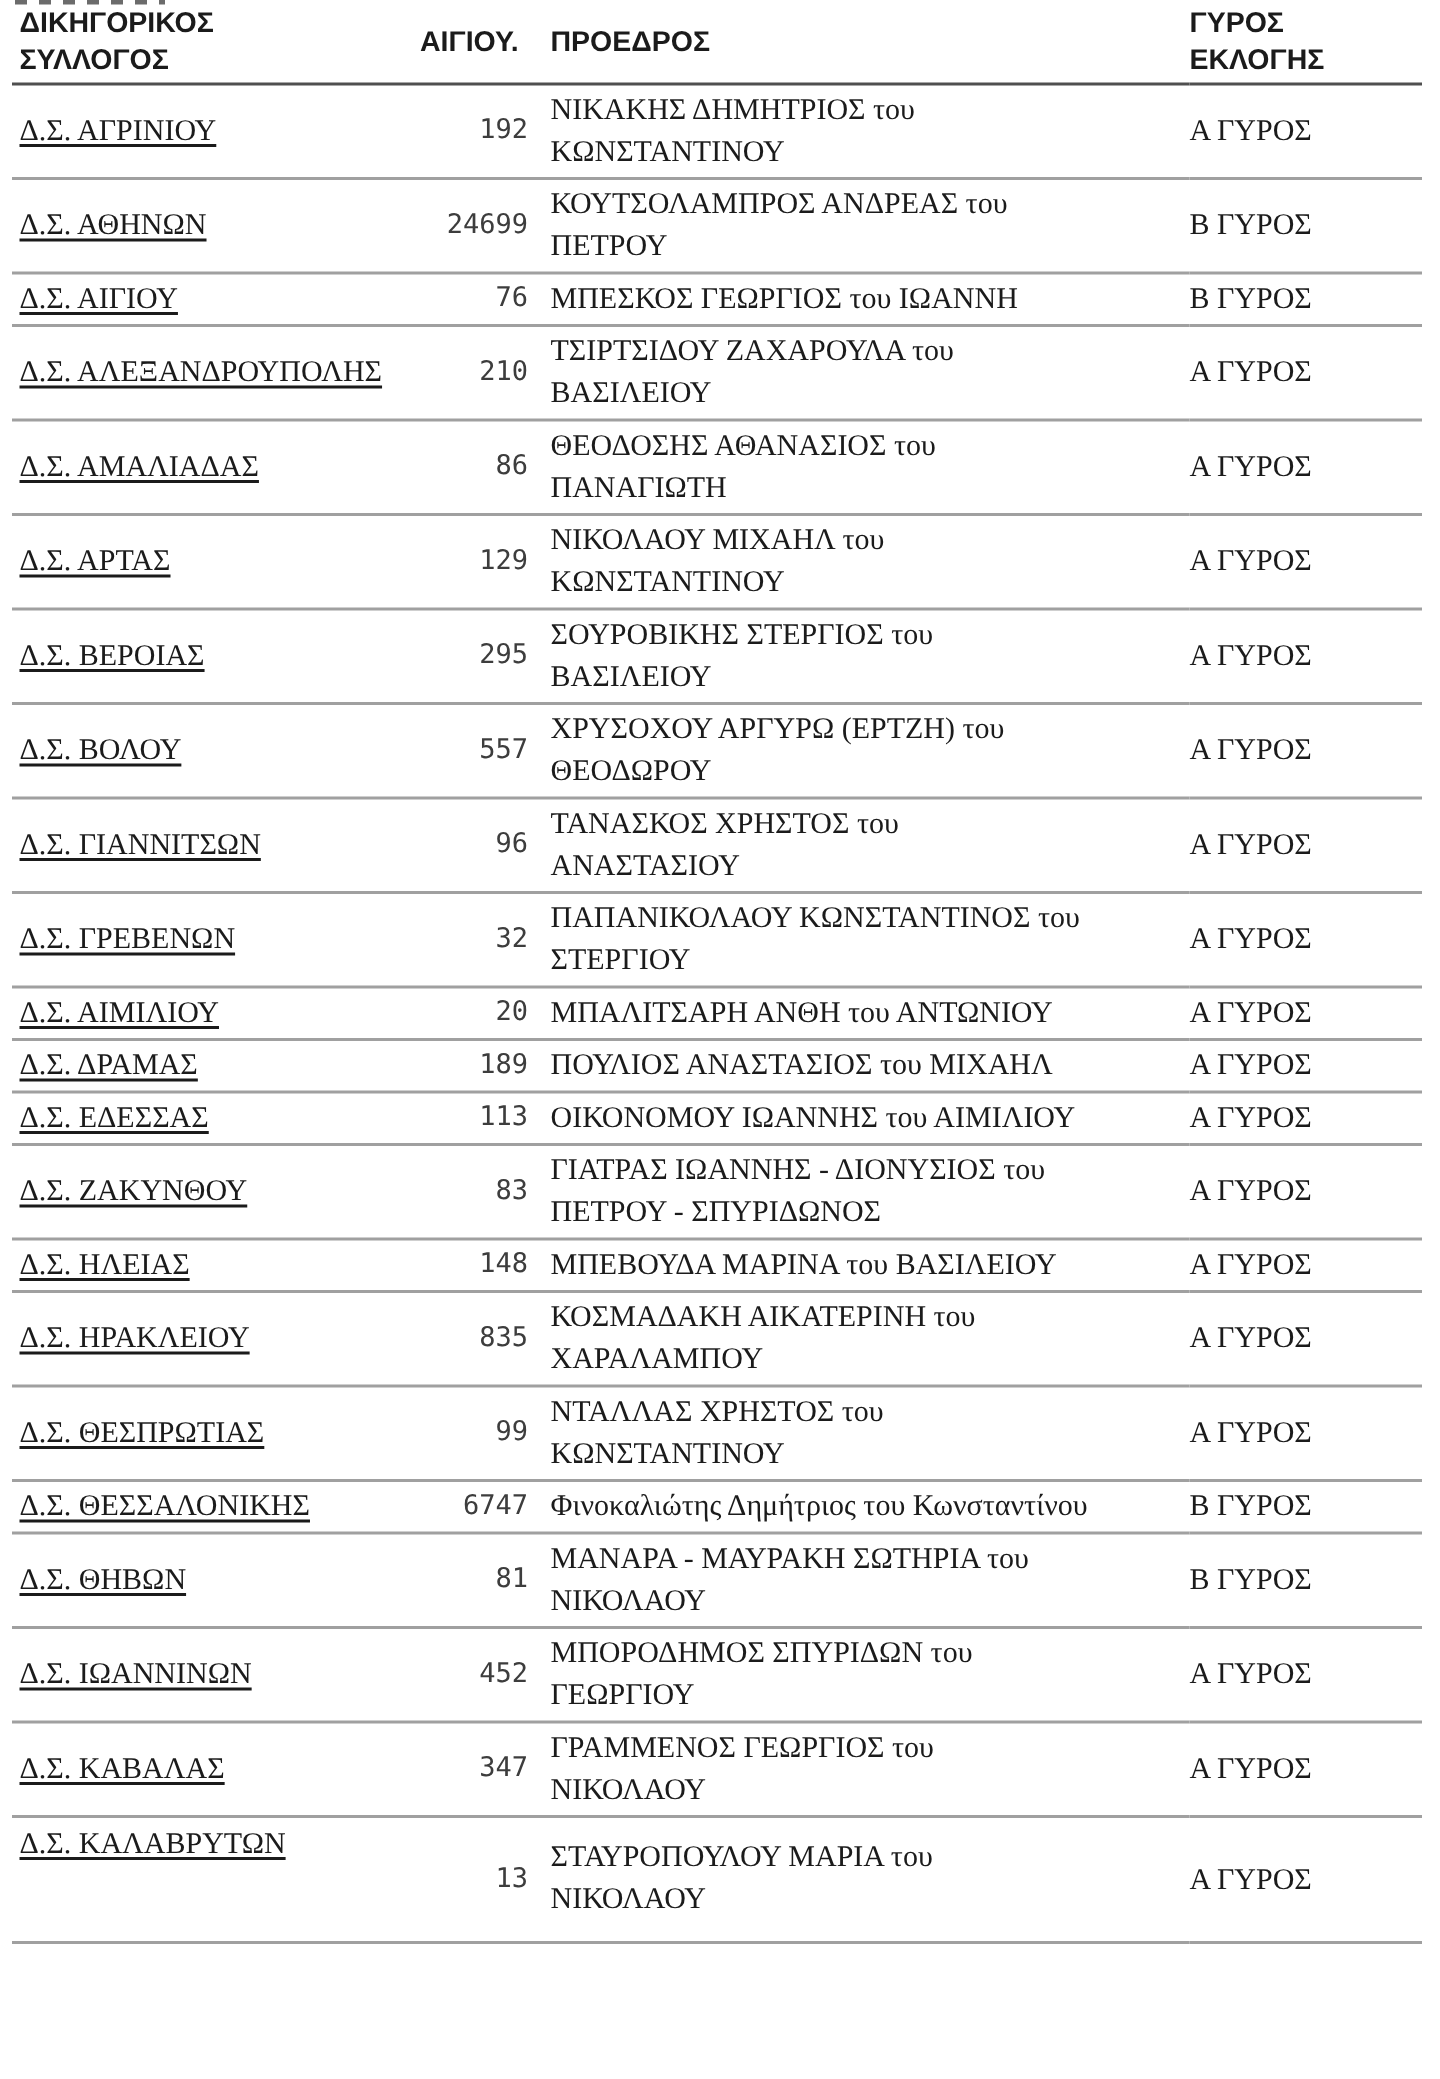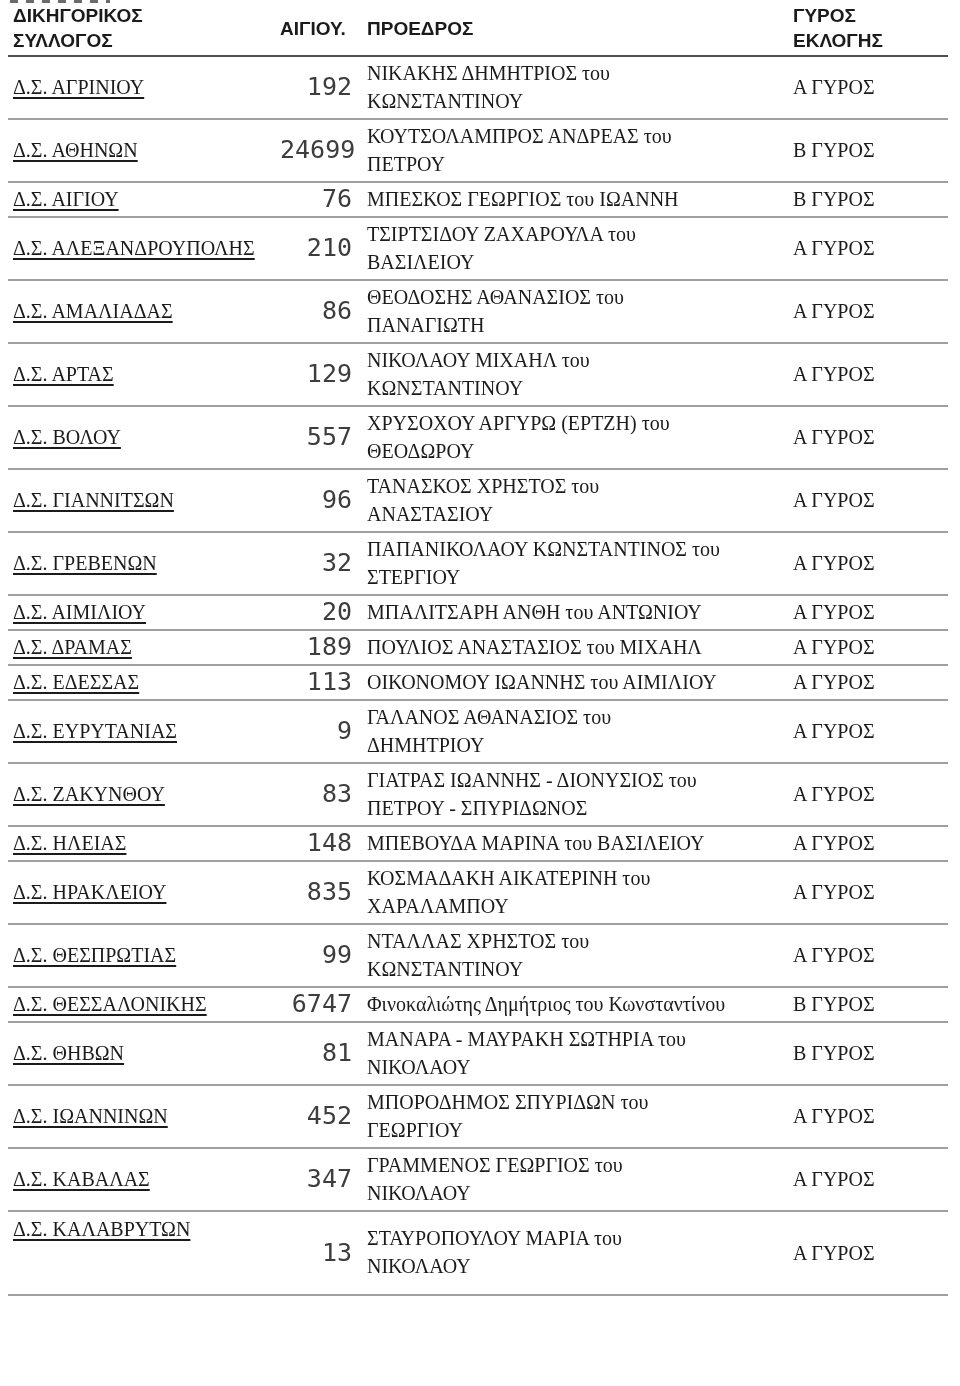--- a/index.html
+++ b/index.html
@@ -54,21 +54,21 @@
     font-size:20px;
     line-height:28px;
     color:var(--text);
     vertical-align:middle;
     padding:2px 0 3px 0;
     border-bottom:2px solid var(--row-border);
   }
   td.c1{padding-left:5px;padding-right:12px;}
   td.c2{
     font-family:"DejaVu Sans Mono", monospace;
-    font-size:25px;
+    font-size:18px;
     color:var(--number);
     text-align:right;
     padding-right:6px;
   }
   td.c3{padding-left:9px;white-space:pre-line;}
   td.c4{text-align:left;padding-right:1px;}
 
   a.assoc-link{
     color:var(--link);
     text-decoration:underline;
@@ -138,20 +138,27 @@
           <td class="c4">Α ΓΥΡΟΣ</td>
         </tr>
         <tr>
           <td class="c1"><a class="assoc-link" href="#">Δ.Σ. ΑΡΤΑΣ</a></td>
           <td class="c2">129</td>
           <td class="c3">ΝΙΚΟΛΑΟΥ ΜΙΧΑΗΛ του
 ΚΩΝΣΤΑΝΤΙΝΟΥ</td>
           <td class="c4">Α ΓΥΡΟΣ</td>
         </tr>
         <tr>
+          <td class="c1"><a class="assoc-link" href="#">Δ.Σ. ΒΕΡΟΙΑΣ</a></td>
+          <td class="c2">295</td>
+          <td class="c3">ΣΟΥΡΟΒΙΚΗΣ ΣΤΕΡΓΙΟΣ του
+ΒΑΣΙΛΕΙΟΥ</td>
+          <td class="c4">Α ΓΥΡΟΣ</td>
+        </tr>
+        <tr>
           <td class="c1"><a class="assoc-link" href="#">Δ.Σ. ΒΟΛΟΥ</a></td>
           <td class="c2">557</td>
           <td class="c3">ΧΡΥΣΟΧΟΥ ΑΡΓΥΡΩ (ΕΡΤΖΗ) του
 ΘΕΟΔΩΡΟΥ</td>
           <td class="c4">Α ΓΥΡΟΣ</td>
         </tr>
         <tr>
           <td class="c1"><a class="assoc-link" href="#">Δ.Σ. ΓΙΑΝΝΙΤΣΩΝ</a></td>
           <td class="c2">96</td>
           <td class="c3">ΤΑΝΑΣΚΟΣ ΧΡΗΣΤΟΣ του
@@ -174,27 +181,20 @@
         <tr>
           <td class="c1"><a class="assoc-link" href="#">Δ.Σ. ΔΡΑΜΑΣ</a></td>
           <td class="c2">189</td>
           <td class="c3">ΠΟΥΛΙΟΣ ΑΝΑΣΤΑΣΙΟΣ του ΜΙΧΑΗΛ</td>
           <td class="c4">Α ΓΥΡΟΣ</td>
         </tr>
         <tr>
           <td class="c1"><a class="assoc-link" href="#">Δ.Σ. ΕΔΕΣΣΑΣ</a></td>
           <td class="c2">113</td>
           <td class="c3">ΟΙΚΟΝΟΜΟΥ ΙΩΑΝΝΗΣ του ΑΙΜΙΛΙΟΥ</td>
-          <td class="c4">Α ΓΥΡΟΣ</td>
-        </tr>
-        <tr>
-          <td class="c1"><a class="assoc-link" href="#">Δ.Σ. ΕΥΡΥΤΑΝΙΑΣ</a></td>
-          <td class="c2">9</td>
-          <td class="c3">ΓΑΛΑΝΟΣ ΑΘΑΝΑΣΙΟΣ του
-ΔΗΜΗΤΡΙΟΥ</td>
           <td class="c4">Α ΓΥΡΟΣ</td>
         </tr>
         <tr>
           <td class="c1"><a class="assoc-link" href="#">Δ.Σ. ΖΑΚΥΝΘΟΥ</a></td>
           <td class="c2">83</td>
           <td class="c3">ΓΙΑΤΡΑΣ ΙΩΑΝΝΗΣ - ΔΙΟΝΥΣΙΟΣ του
 ΠΕΤΡΟΥ - ΣΠΥΡΙΔΩΝΟΣ</td>
           <td class="c4">Α ΓΥΡΟΣ</td>
         </tr>
         <tr>

